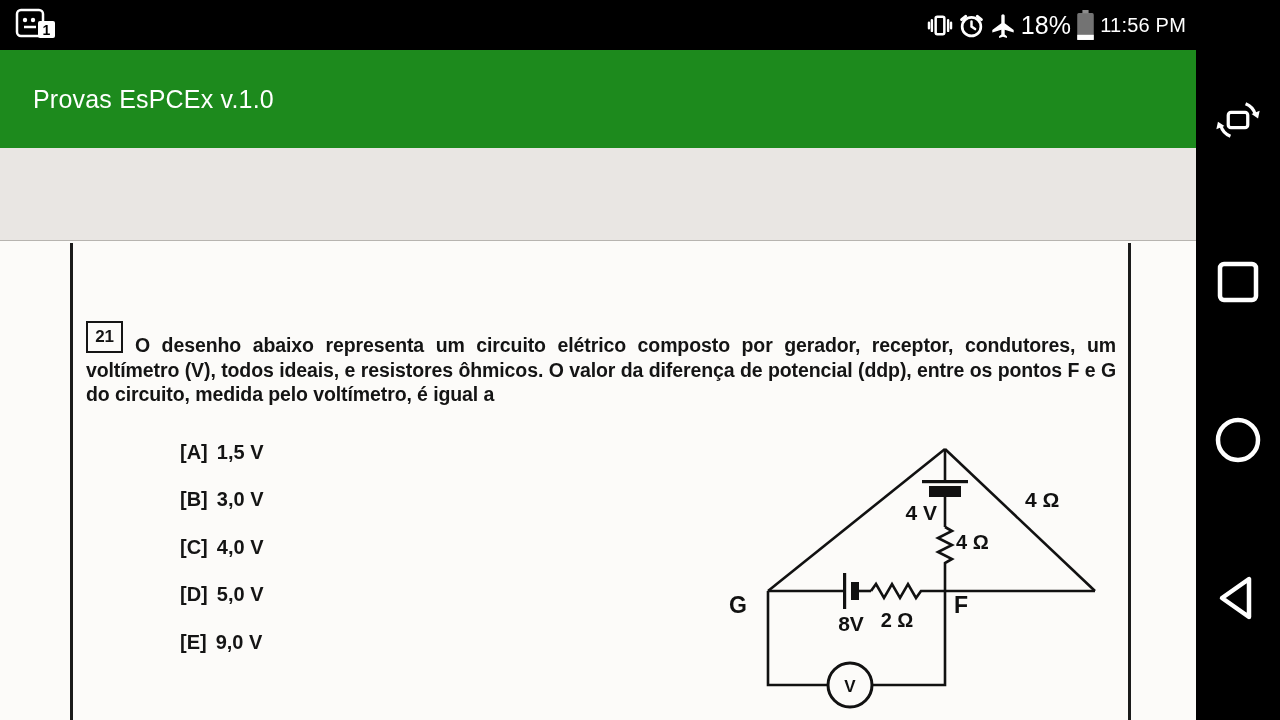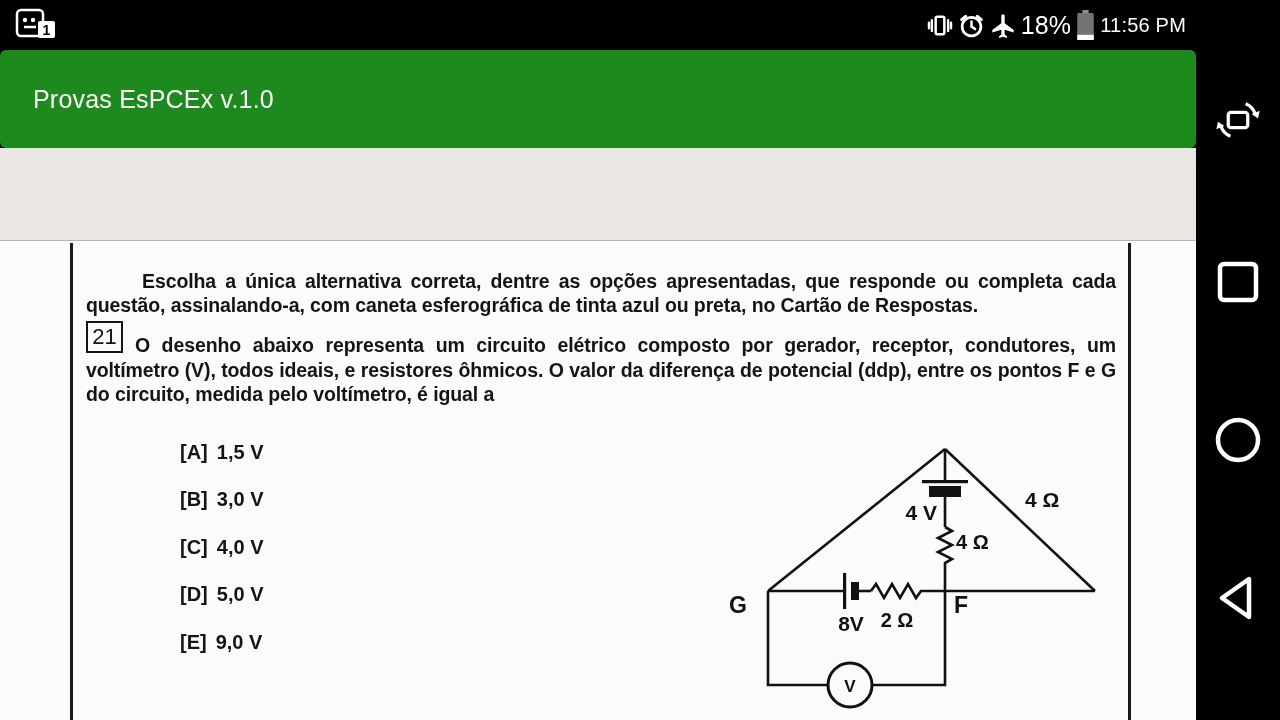--- a/index.html
+++ b/index.html
@@ -9,39 +9,39 @@
 
   
   .status-bar{position:absolute;top:0;left:0;width:1280px;height:50px;background:#000;}
   .notif-wrap{position:absolute;left:14px;top:8px;width:52px;height:36px;}
   .status-right{position:absolute;right:94px;top:0;height:50px;display:flex;align-items:center;gap:5px;}
   .status-text{color:#fff;font-size:25px;letter-spacing:0.2px;}
   .time-text{color:#fff;font-size:20px;letter-spacing:0.2px;}
 
   
   .app-bar{position:absolute;top:50px;left:0;width:1196px;height:98px;background:#1d8a1d;
-           display:flex;align-items:center;padding-left:33px;box-sizing:border-box;border-radius:6px;}
+           display:flex;align-items:center;padding-left:33px;box-sizing:border-box;}
   .app-title{color:#fff;font-size:25px;font-weight:500;letter-spacing:0.2px;}
   .bar-shadow{position:absolute;top:148px;left:0;width:1196px;height:9px;
               background:linear-gradient(rgba(0,0,0,0.30),rgba(0,0,0,0));pointer-events:none;}
 
   
   .viewer{position:absolute;top:148px;left:0;width:1196px;height:572px;background:#e9e6e3;}
   .page{position:absolute;top:92px;left:0;width:1196px;height:480px;background:#fcfbf9;
         border-top:1px solid #b7b4b0;}
   .frame-line{position:absolute;top:2px;bottom:0;width:2.5px;background:#1b1b1b;}
   .frame-left{left:70px;}
   .frame-right{left:1128px;}
 
   .doc-text{position:absolute;color:#141414;font-weight:700;font-size:19.5px;
             line-height:24.5px;text-align:justify;letter-spacing:-0.1px;}
   .instructions{left:86px;top:8px;width:1030px;text-indent:56px;}
   .question-block{left:86px;top:92px;width:1030px;}
   .qnum-box{float:left;width:33px;height:28px;border:2.5px solid #151515;text-align:center;
-            font-weight:400;font-size:22px;line-height:28px;text-indent:0;
+            font-weight:700;font-size:17px;line-height:28px;text-indent:0;
             margin:-8px 12px -10px 0;position:relative;top:-4px;}
 
   .options{position:absolute;left:180px;top:200px;width:240px;}
   .opt-row{height:47.4px;display:flex;gap:9px;align-items:flex-start;
            color:#141414;font-weight:700;font-size:20px;line-height:22px;}
 
   .circuit{position:absolute;left:715px;top:198px;width:395px;height:282px;}
   .circuit text{font-family:"Liberation Sans",sans-serif;font-weight:700;fill:#111;}
 
   
@@ -91,21 +91,20 @@
   <div class="app-bar">
     <div class="app-title">Provas EsPCEx v.1.0</div>
   </div>
   <div class="bar-shadow"></div>
 
   <div class="viewer">
     <div class="page">
       <div class="frame-line frame-left"></div>
       <div class="frame-line frame-right"></div>
 
-      <p class="doc-text instructions">Escolha a única alternativa correta, dentre as opções apresentadas, que responde ou completa cada questão, assinalando-a, com caneta esferográfica de tinta azul ou preta, no Cartão de Respostas.</p>
 
       <div class="doc-text question-block">
         <span class="qnum-box">21</span><span>O desenho abaixo representa um circuito elétrico composto por gerador, receptor, condutores, um voltímetro (V), todos ideais, e resistores ôhmicos. O valor da diferença de potencial (ddp), entre os pontos F e G do circuito, medida pelo voltímetro, é igual a</span>
       </div>
 
       <div class="options">
         <div class="opt-row">
           <span>[A]</span>
           <span>1,5 V</span>
         </div>

